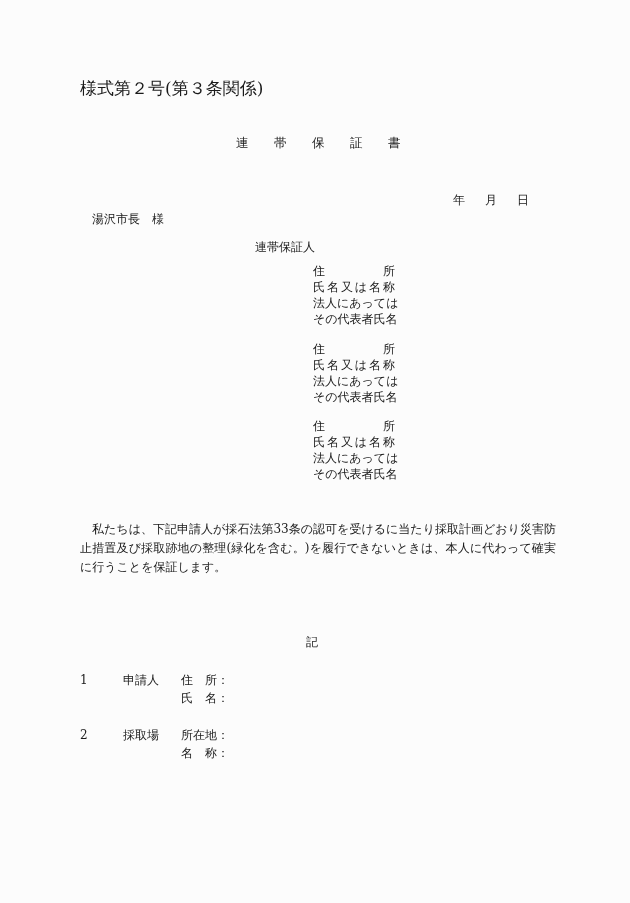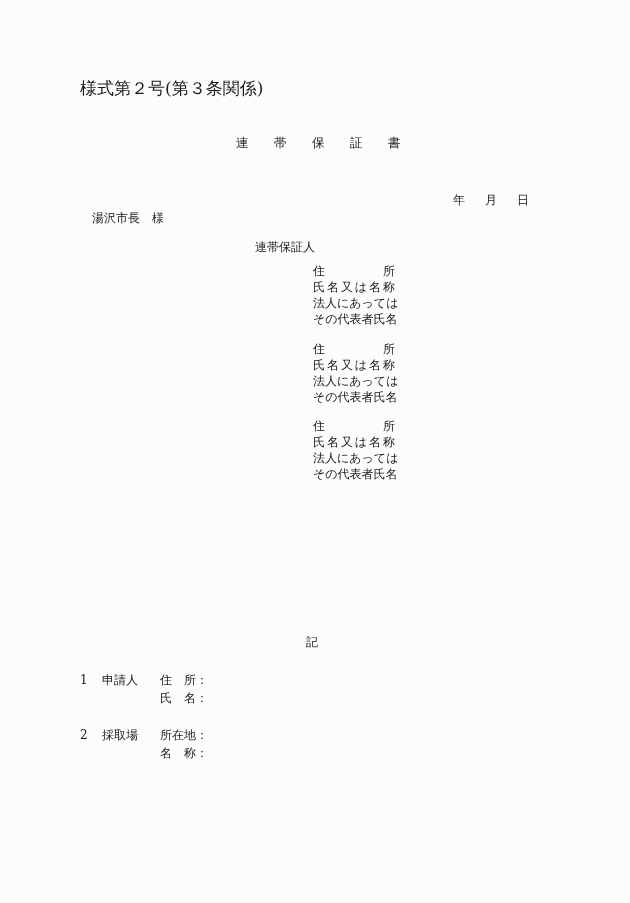--- a/index.html
+++ b/index.html
@@ -42,21 +42,20 @@
       top: 192px;
       display: flex;
     }
     .date span {
       display: inline-block;
       width: 32px;
     }
     .addressee {
       left: 92px;
       top: 211px;
-      font-family: Liberation Mono, monospace;
     }
     .guarantor-heading {
       left: 255px;
       top: 239px;
     }
     .guarantor-block {
       position: absolute;
       left: 313px;
       width: 82px;
     }
@@ -95,20 +94,21 @@
       position: absolute;
       left: 80px;
       display: flex;
       line-height: 18px;
     }
     .item .num {
       width: 22px;
     }
     .item .cat {
       width: 58px;
+      margin-left: 21px;
     }
     .item .fields {
       display: flex;
       flex-direction: column;
     }
     .item .field {
       display: flex;
       height: 18px;
     }
     .item .field-label {
@@ -189,20 +189,21 @@
     <span>又</span>
     <span>は</span>
     <span>名</span>
     <span>称</span>
   </div>
   <div class="line">法人にあっては</div>
   <div class="line">その代表者氏名</div>
 </div>
 
 <div class="body-text">
+  <p class="p1">私たちは、下記申請人が採石法第33条の認可を受けるに当たり採取計画どおり災害防止措置及び採取跡地の整理(緑化を含む。)を履行できないときは、本人に代わって確実に行うことを保証します。</p>
 </div>
 
 <div class="abs ki">記</div>
 
 <div class="item" style="top:671px;">
   <span class="num">1</span>
   <span class="cat">申請人</span>
   <div class="fields">
     <div class="field">
       <span class="field-label">

